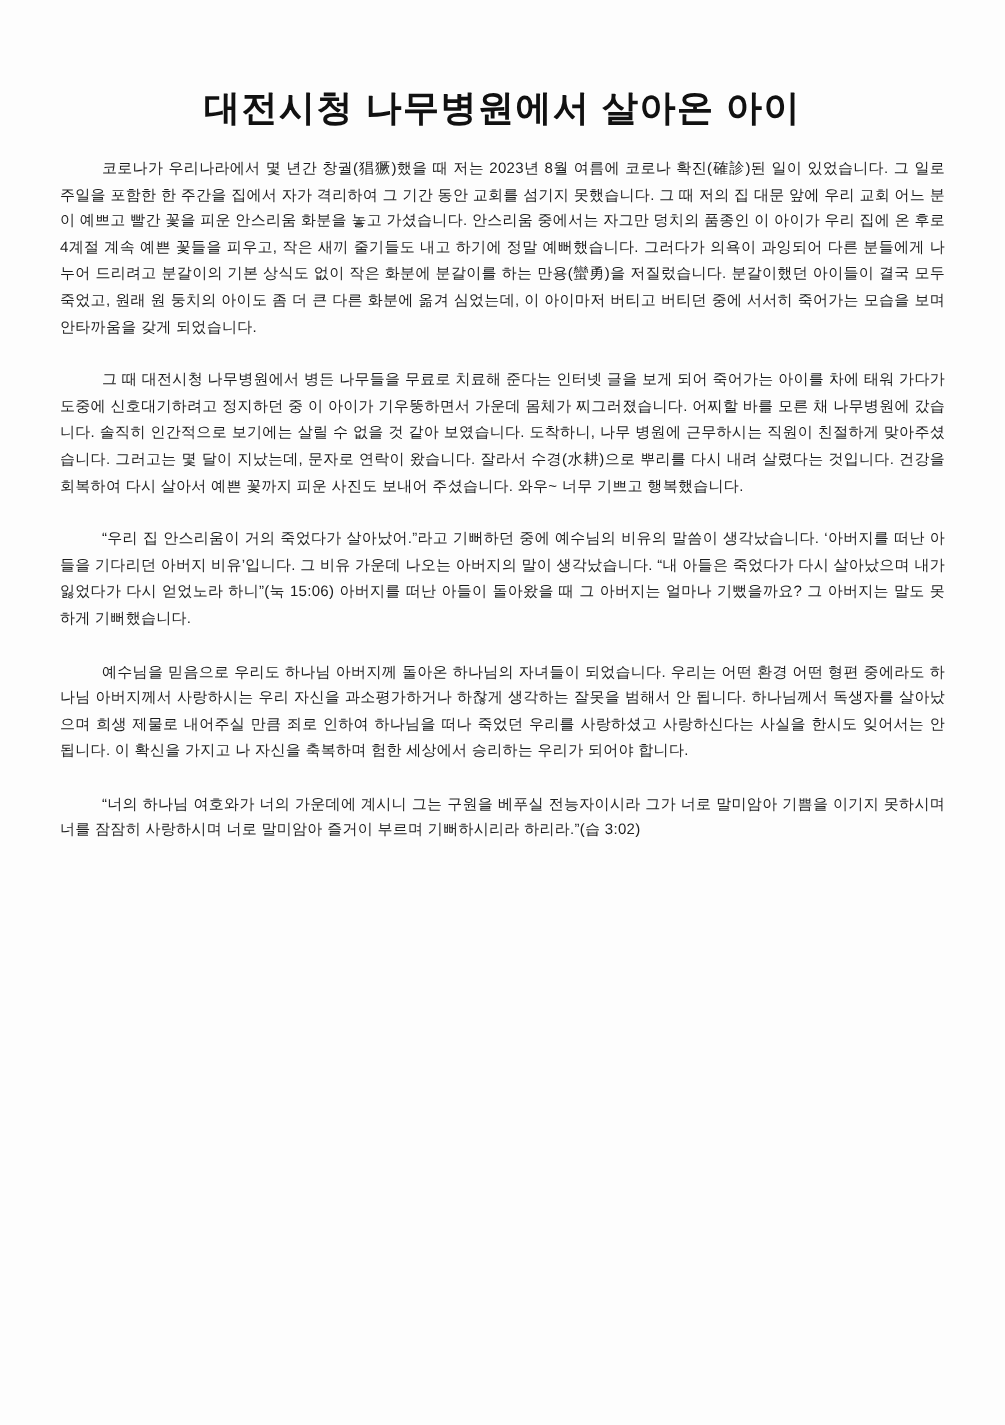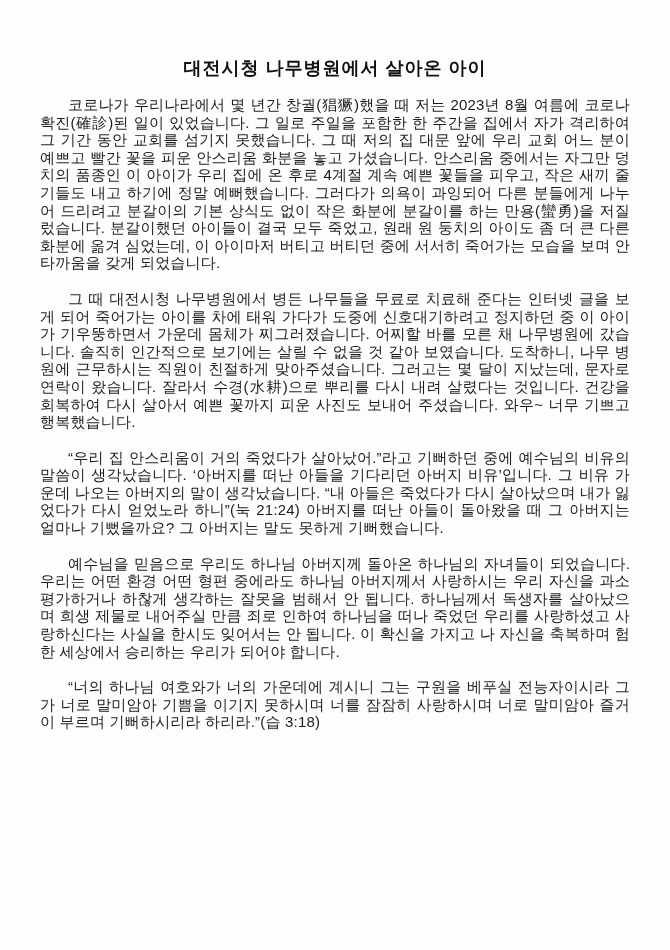--- a/index.html
+++ b/index.html
@@ -15,44 +15,44 @@
   .page {
     box-sizing: border-box;
     width: 670px;
     height: 950px;
     background: #fdfdfd;
     padding: 56px 40px 0 40px;
     font-family: "Liberation Sans", "DejaVu Sans", sans-serif;
     color: #1c1c1c;
   }
   .title {
-    font-size: 18px;
+    font-size: 24px;
     font-weight: bold;
     text-align: center;
     letter-spacing: 1px;
     margin: 0 0 16px 0;
     color: #111111;
   }
   .para {
-    font-size: 15px;
+    font-size: 10px;
     line-height: 17.6px;
     text-align: justify;
     text-justify: inter-character;
     text-indent: 28px;
     word-break: break-all;
     letter-spacing: 0.2px;
     margin: 0 0 18px 0;
   }
   .para.last {
     margin-top: 10px;
   }
 </style>
 </head>
 <body>
 
 <div class="page">
   <h1 class="title">대전시청 나무병원에서 살아온 아이</h1>
   <p class="para">코로나가 우리나라에서 몇 년간 창궐(猖獗)했을 때 저는 2023년 8월 여름에 코로나 확진(確診)된 일이 있었습니다. 그 일로 주일을 포함한 한 주간을 집에서 자가 격리하여 그 기간 동안 교회를 섬기지 못했습니다. 그 때 저의 집 대문 앞에 우리 교회 어느 분이 예쁘고 빨간 꽃을 피운 안스리움 화분을 놓고 가셨습니다. 안스리움 중에서는 자그만 덩치의 품종인 이 아이가 우리 집에 온 후로 4계절 계속 예쁜 꽃들을 피우고, 작은 새끼 줄기들도 내고 하기에 정말 예뻐했습니다. 그러다가 의욕이 과잉되어 다른 분들에게 나누어 드리려고 분갈이의 기본 상식도 없이 작은 화분에 분갈이를 하는 만용(蠻勇)을 저질렀습니다. 분갈이했던 아이들이 결국 모두 죽었고, 원래 원 둥치의 아이도 좀 더 큰 다른 화분에 옮겨 심었는데, 이 아이마저 버티고 버티던 중에 서서히 죽어가는 모습을 보며 안타까움을 갖게 되었습니다.</p>
   <p class="para">그 때 대전시청 나무병원에서 병든 나무들을 무료로 치료해 준다는 인터넷 글을 보게 되어 죽어가는 아이를 차에 태워 가다가 도중에 신호대기하려고 정지하던 중 이 아이가 기우뚱하면서 가운데 몸체가 찌그러졌습니다. 어찌할 바를 모른 채 나무병원에 갔습니다. 솔직히 인간적으로 보기에는 살릴 수 없을 것 같아 보였습니다. 도착하니, 나무 병원에 근무하시는 직원이 친절하게 맞아주셨습니다. 그러고는 몇 달이 지났는데, 문자로 연락이 왔습니다. 잘라서 수경(水耕)으로 뿌리를 다시 내려 살렸다는 것입니다. 건강을 회복하여 다시 살아서 예쁜 꽃까지 피운 사진도 보내어 주셨습니다. 와우~ 너무 기쁘고 행복했습니다.</p>
-  <p class="para">“우리 집 안스리움이 거의 죽었다가 살아났어.”라고 기뻐하던 중에 예수님의 비유의 말씀이 생각났습니다. ‘아버지를 떠난 아들을 기다리던 아버지 비유’입니다. 그 비유 가운데 나오는 아버지의 말이 생각났습니다. “내 아들은 죽었다가 다시 살아났으며 내가 잃었다가 다시 얻었노라 하니”(눅 21:24) 아버지를 떠난 아들이 돌아왔을 때 그 아버지는 얼마나 기뻤을까요? 그 아버지는 말도 못하게 기뻐했습니다.</p>
+  <p class="para">“우리 집 안스리움이 거의 죽었다가 살아났어.”라고 기뻐하던 중에 예수님의 비유의 말씀이 생각났습니다. ‘아버지를 떠난 아들을 기다리던 아버지 비유’입니다. 그 비유 가운데 나오는 아버지의 말이 생각났습니다. “내 아들은 죽었다가 다시 살아났으며 내가 잃었다가 다시 얻었노라 하니”(눅 15:06) 아버지를 떠난 아들이 돌아왔을 때 그 아버지는 얼마나 기뻤을까요? 그 아버지는 말도 못하게 기뻐했습니다.</p>
   <p class="para">예수님을 믿음으로 우리도 하나님 아버지께 돌아온 하나님의 자녀들이 되었습니다. 우리는 어떤 환경 어떤 형편 중에라도 하나님 아버지께서 사랑하시는 우리 자신을 과소평가하거나 하찮게 생각하는 잘못을 범해서 안 됩니다. 하나님께서 독생자를 살아났으며 희생 제물로 내어주실 만큼 죄로 인하여 하나님을 떠나 죽었던 우리를 사랑하셨고 사랑하신다는 사실을 한시도 잊어서는 안 됩니다. 이 확신을 가지고 나 자신을 축복하며 험한 세상에서 승리하는 우리가 되어야 합니다.</p>
-  <p class="para last">“너의 하나님 여호와가 너의 가운데에 계시니 그는 구원을 베푸실 전능자이시라 그가 너로 말미암아 기쁨을 이기지 못하시며 너를 잠잠히 사랑하시며 너로 말미암아 즐거이 부르며 기뻐하시리라 하리라.”(습 3:18)</p>
+  <p class="para last">“너의 하나님 여호와가 너의 가운데에 계시니 그는 구원을 베푸실 전능자이시라 그가 너로 말미암아 기쁨을 이기지 못하시며 너를 잠잠히 사랑하시며 너로 말미암아 즐거이 부르며 기뻐하시리라 하리라.”(습 3:02)</p>
 </div>
 
 </body></html>

